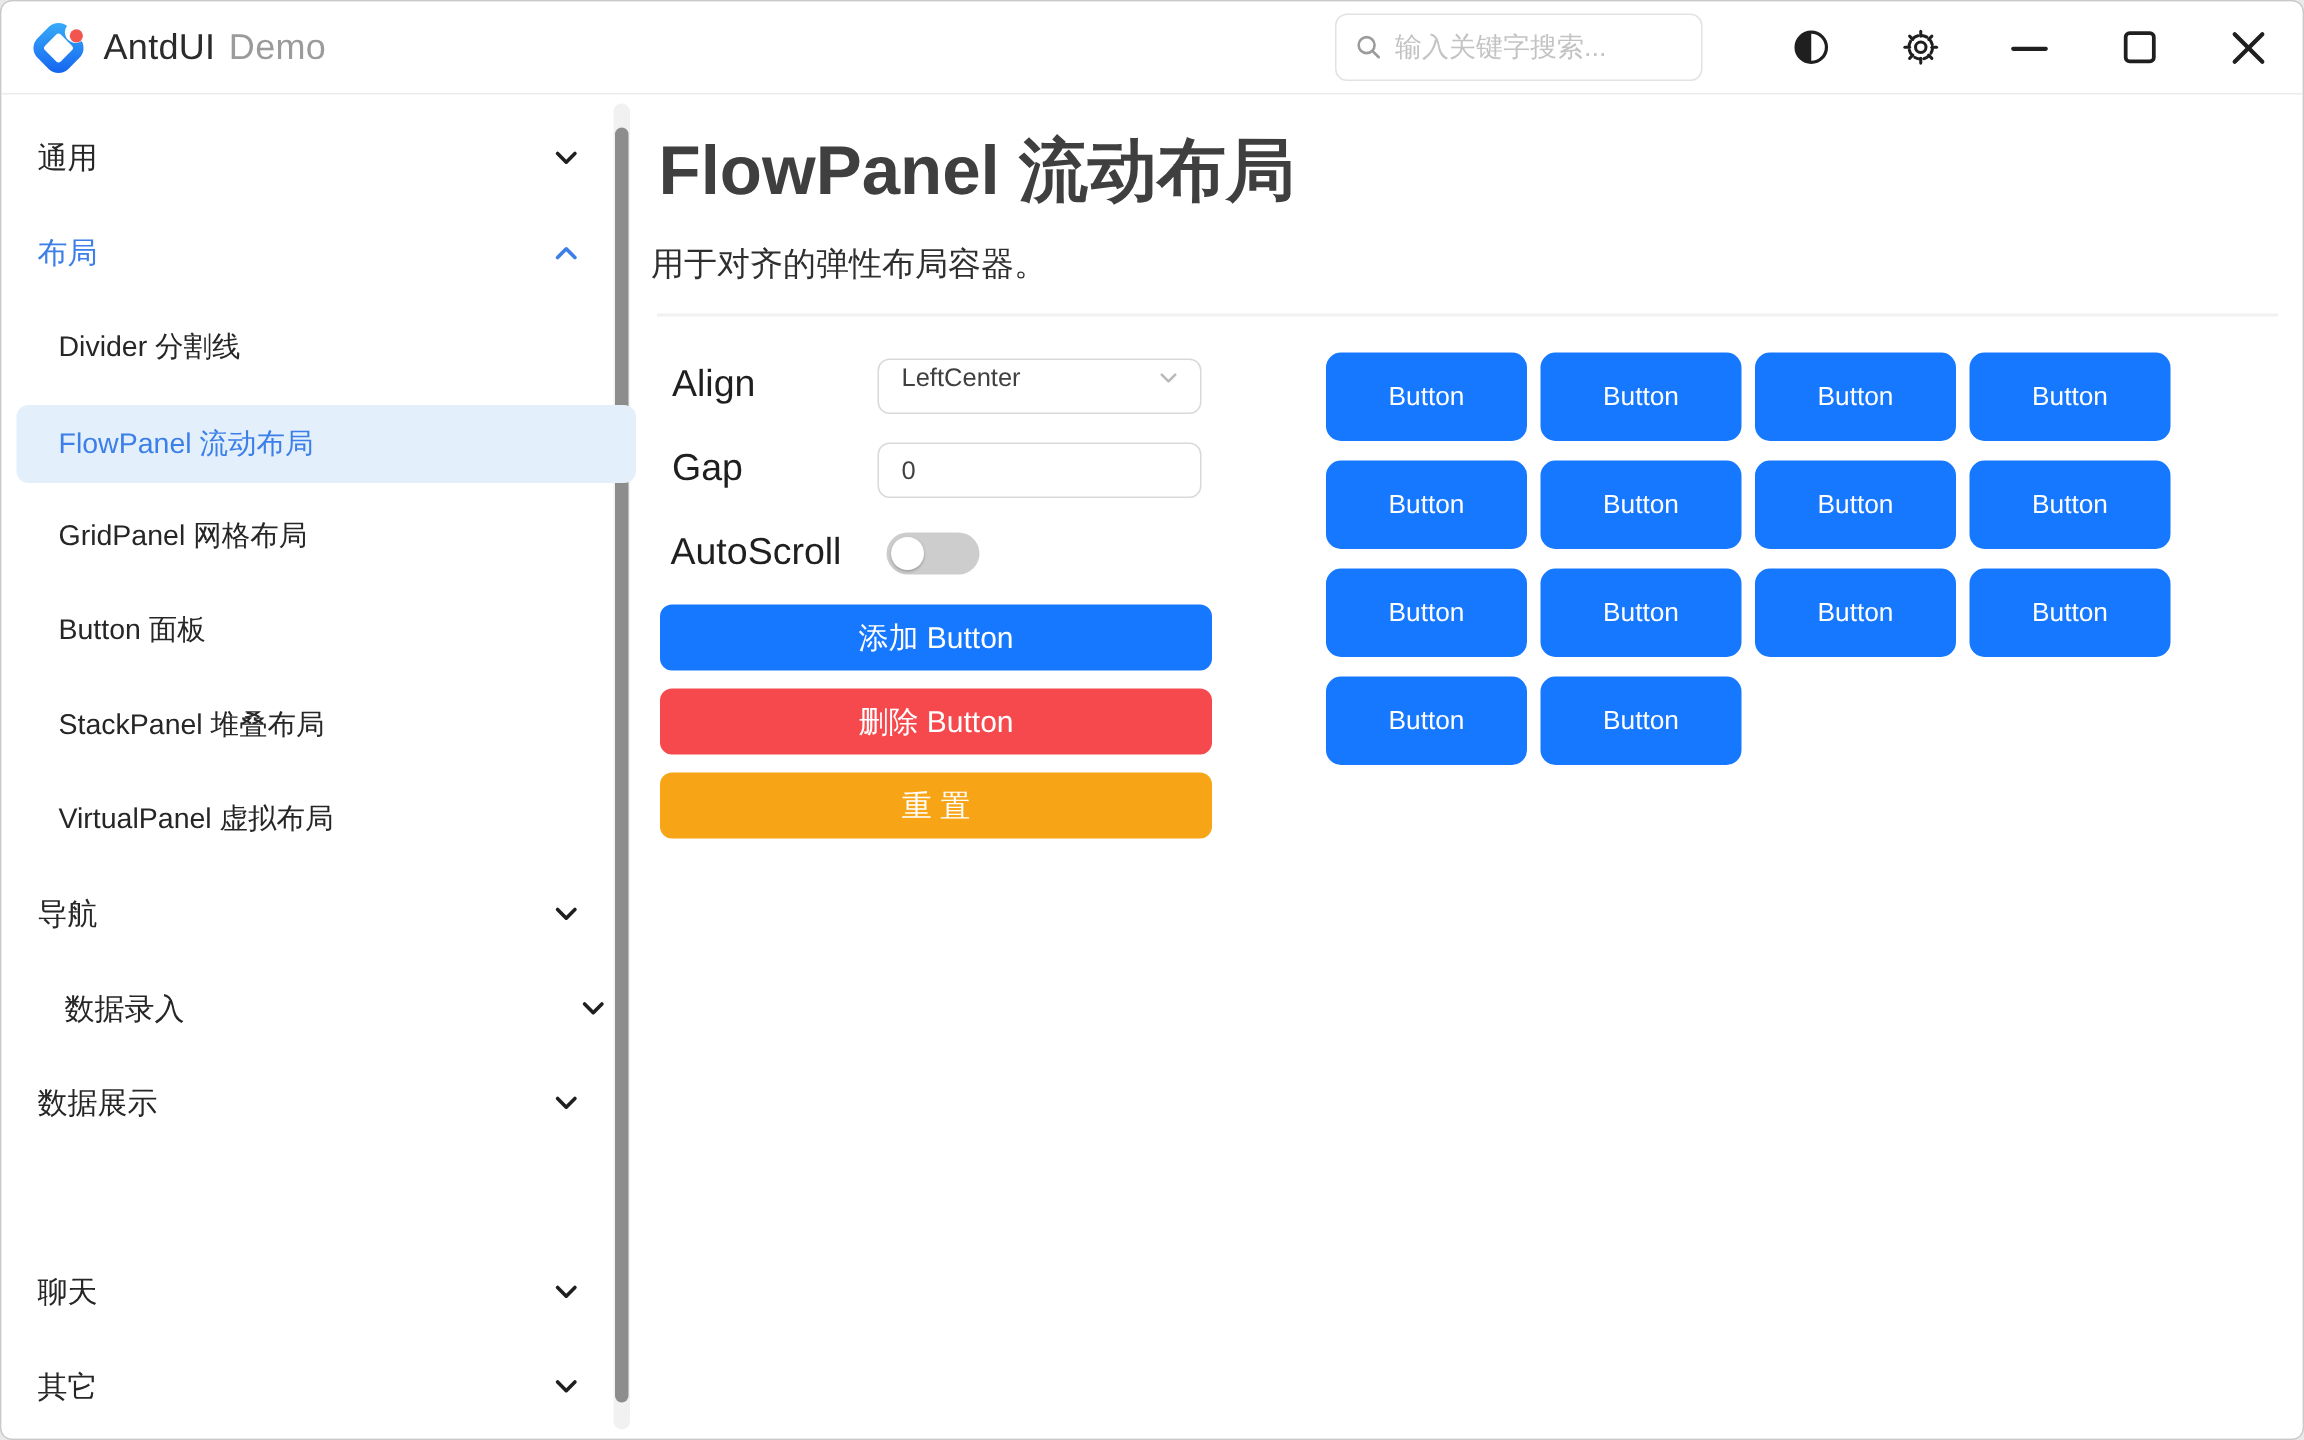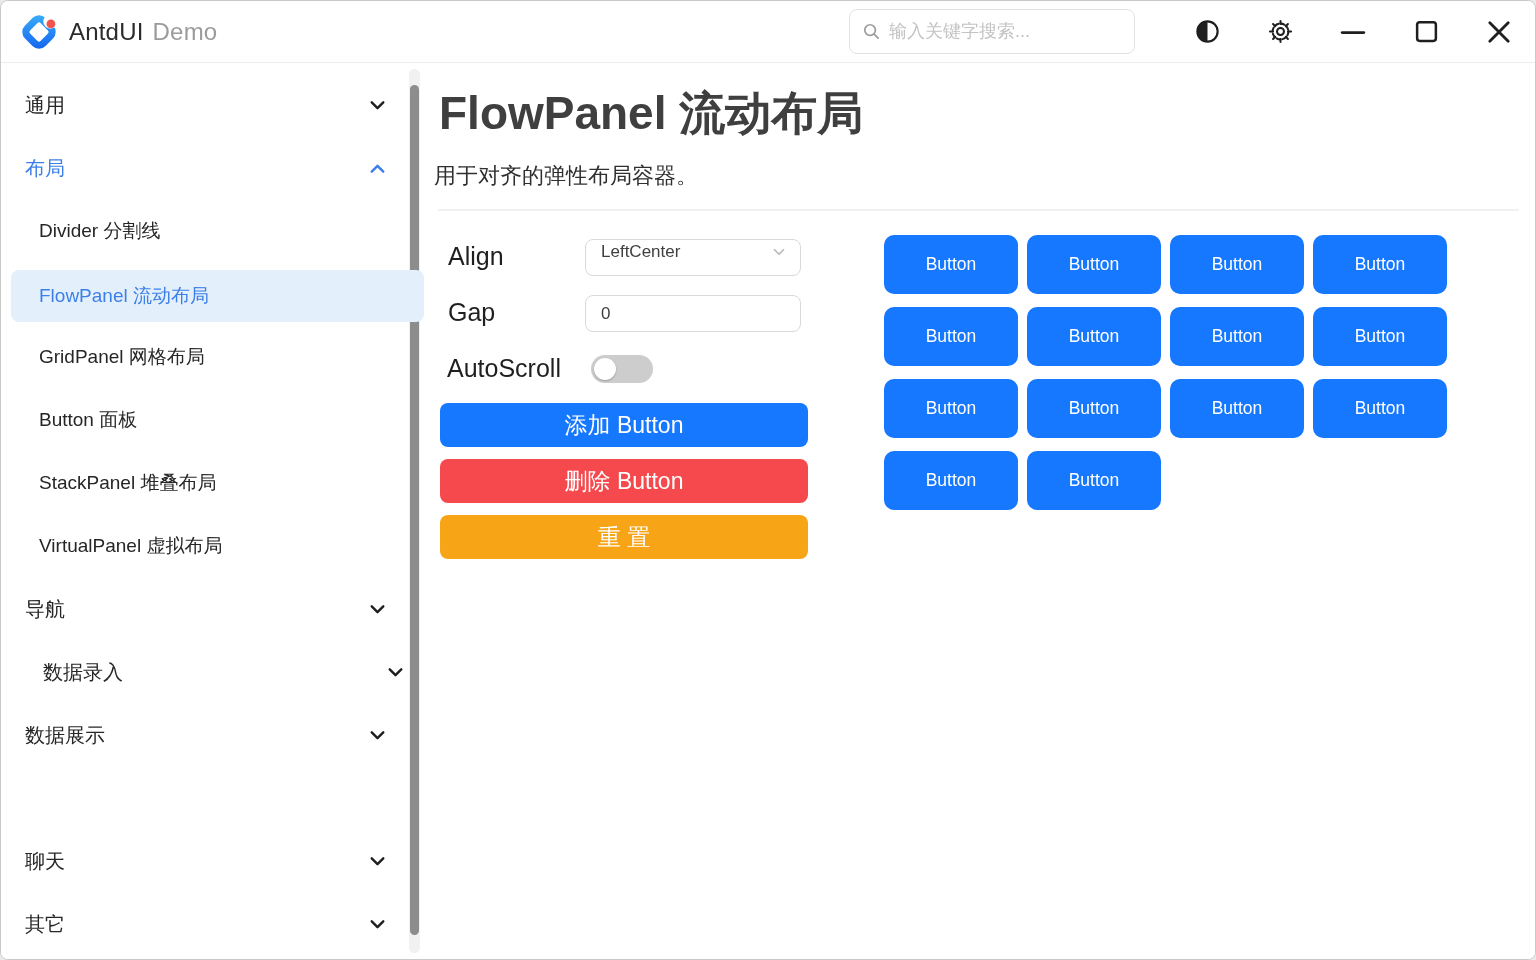--- a/index.html
+++ b/index.html
@@ -12,21 +12,21 @@
   .titlebar {
     position:absolute; left:0; top:0; right:0; height:62px;
     display:flex; align-items:center; border-bottom:1px solid #ececec; background:#fff;
     padding-left:18px; z-index:5;
   }
   .logo { width:40px; height:40px; flex:0 0 auto; }
   .app-title { margin-left:10px; font-size:24px; color:#2b2b2b; letter-spacing:0.2px; }
   .app-title .demo { color:#9b9b9b; margin-left:9px; }
   .titlebar-right { margin-left:auto; display:flex; align-items:center; margin-right:13px; }
   .searchbox {
-    width:286px; height:45px; border:1px solid #e2e2e2; border-radius:8px;
+    width:245px; height:45px; border:1px solid #e2e2e2; border-radius:8px;
     display:flex; align-items:center; padding:0 12px; margin-right:22px; background:#fff;
   }
   .searchbox svg { flex:0 0 auto; margin-right:8px; }
   .searchbox input {
     border:none; outline:none; flex:1; font-size:18px; color:#555;
     font-family:"Liberation Sans","DejaVu Sans",sans-serif; background:transparent;
   }
   .searchbox input::placeholder { color:#c3c3c3; }
   .tb-btn {
     width:46px; height:46px; display:flex; align-items:center; justify-content:center;
@@ -78,21 +78,21 @@
   .switch {
     position:absolute; left:166px; top:292px; width:62px; height:28px;
     background:#cdcdcd; border-radius:14px; cursor:pointer;
   }
   .switch .knob {
     position:absolute; left:3px; top:3px; width:22px; height:22px;
     background:#fff; border-radius:50%; box-shadow:0 1px 2px rgba(0,0,0,0.25);
   }
   .action-btn {
     position:absolute; left:15px; width:368px; height:44px; border:none; border-radius:8px;
-    color:#fff; font-size:23px; cursor:pointer;
+    color:#fff; font-size:20px; cursor:pointer;
     font-family:"Liberation Sans","DejaVu Sans",sans-serif;
   }
   .flow-grid {
     position:absolute; left:459px; top:172px;
     display:grid; grid-template-columns:repeat(4,134px); gap:13px 9px;
   }
   .flow-btn {
     width:134px; height:59px; border:none; border-radius:10px;
     color:#fff; font-size:17.5px; cursor:pointer;
     font-family:"Liberation Sans","DejaVu Sans",sans-serif;

